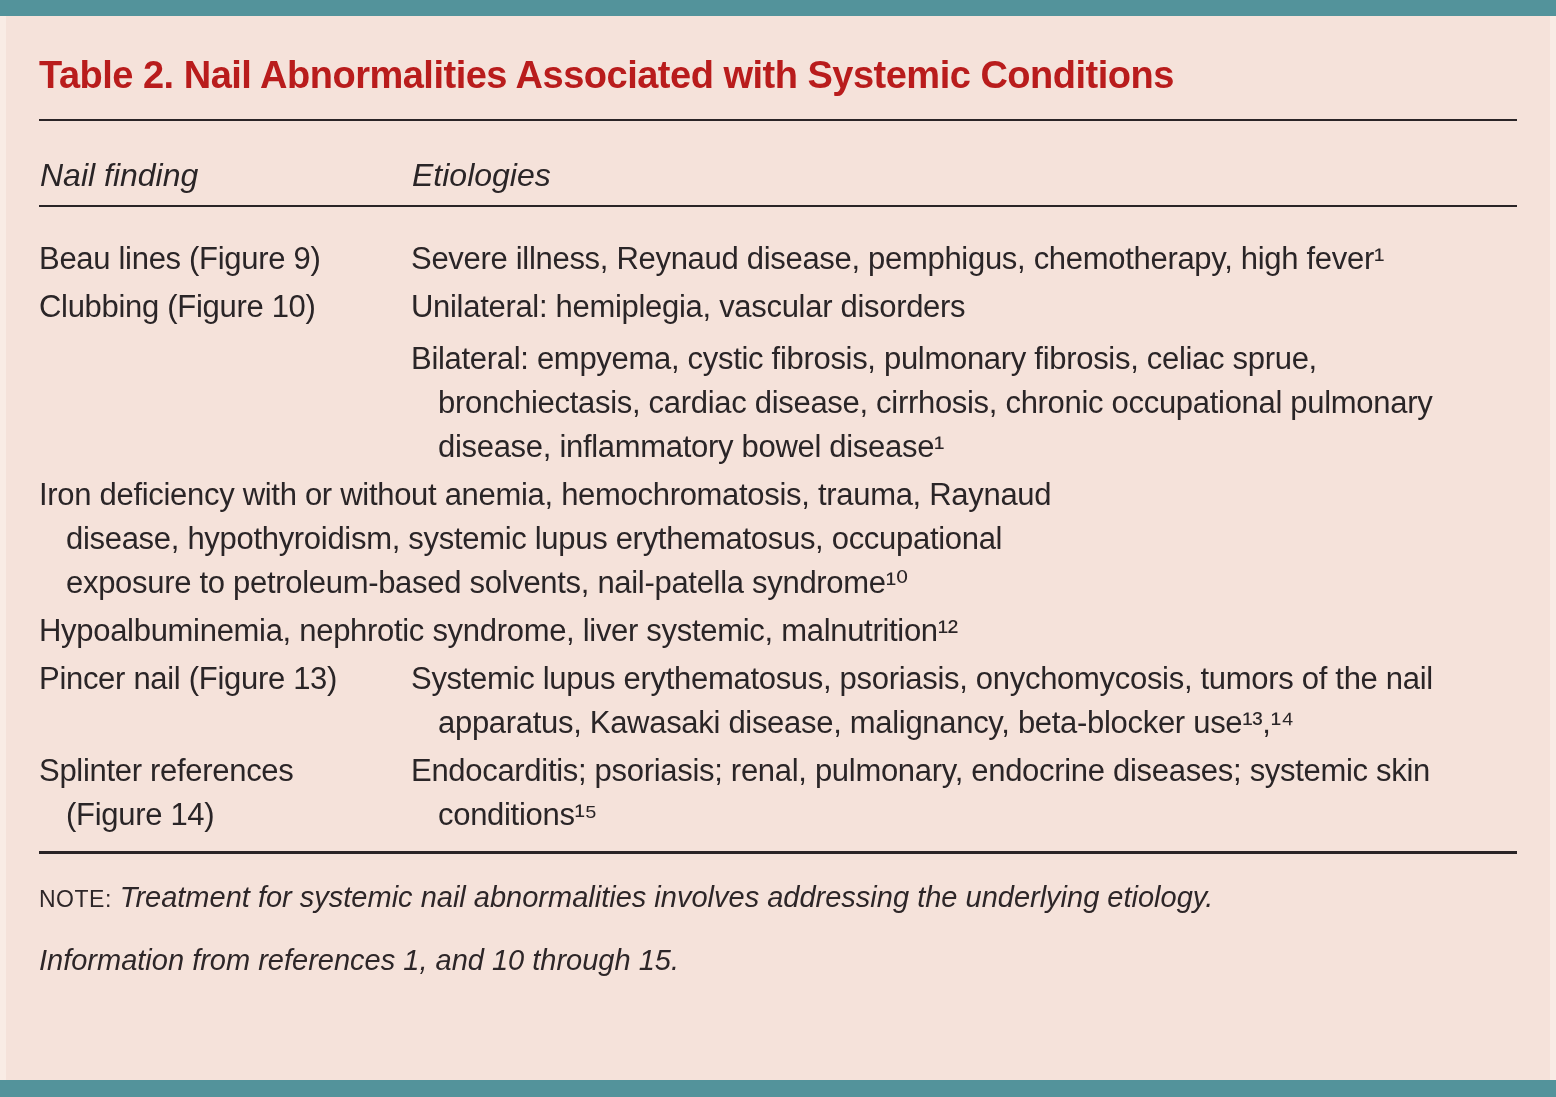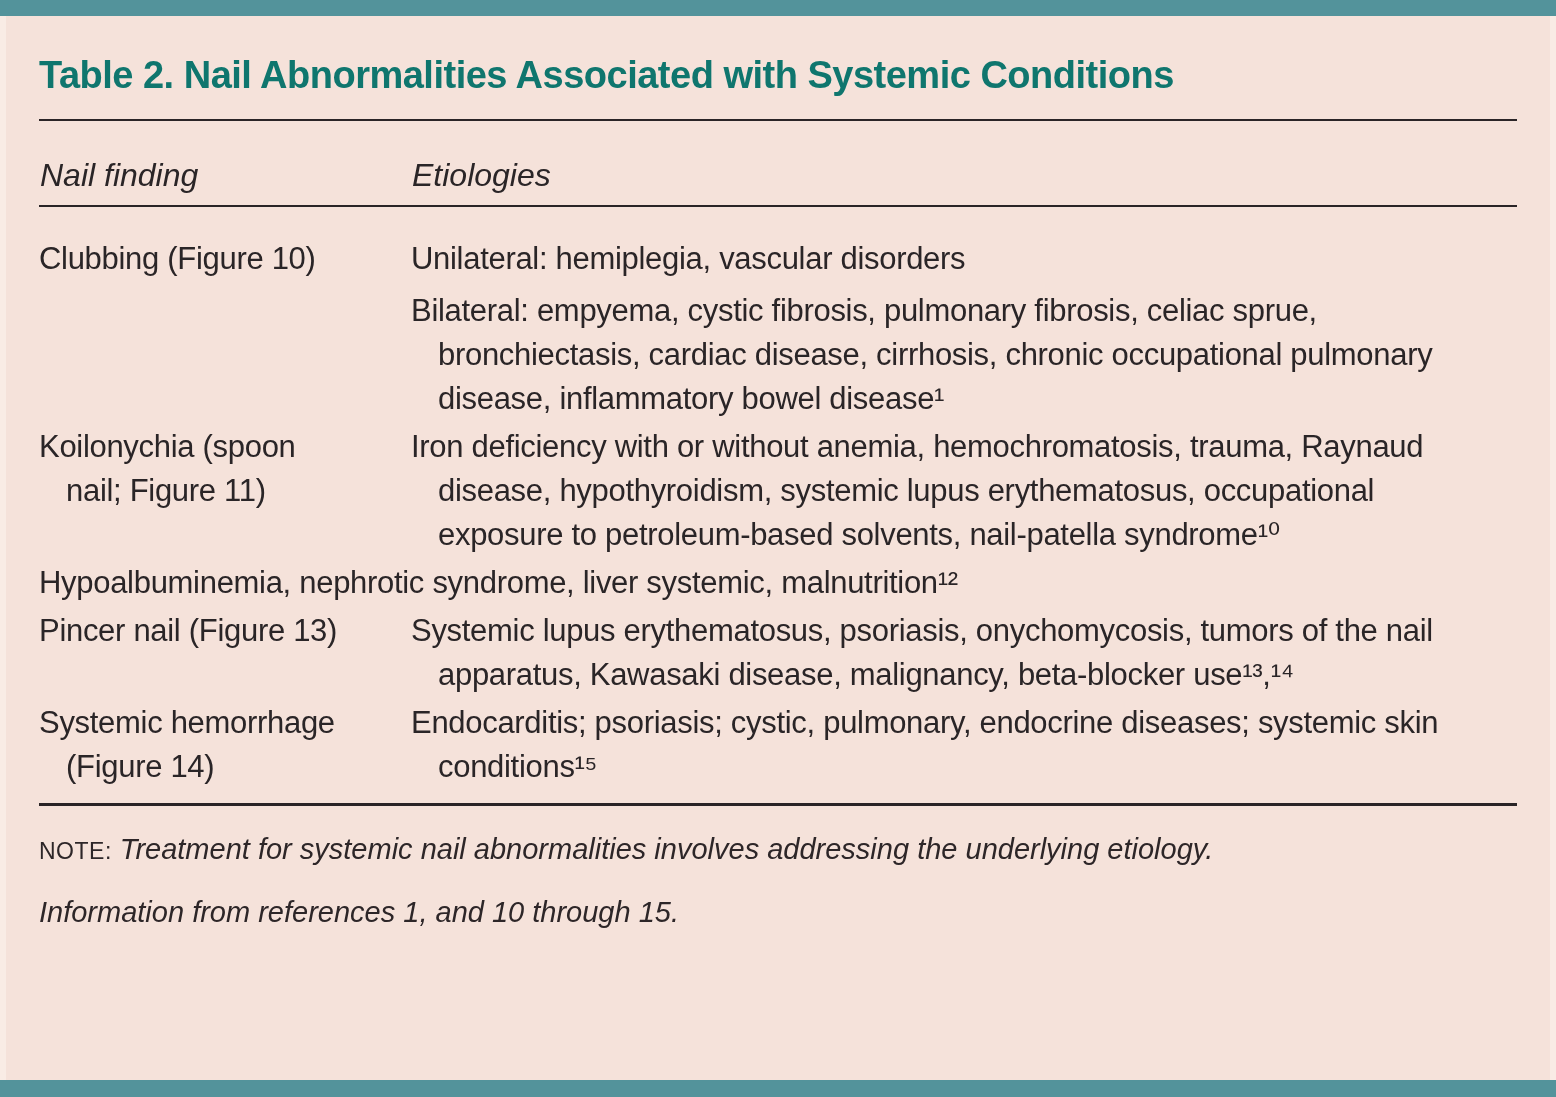--- a/index.html
+++ b/index.html
@@ -26,21 +26,21 @@
   .content{
     position:absolute;top:16px;left:0;right:0;
     padding:0 39px;
   }
   .table-title{
     margin:37px 0 0 0;
     font-size:38px;
     font-weight:bold;
     letter-spacing:-0.5px;
     line-height:44px;
-    color:#0f766e;
+    color:#b91c1c;
   }
   .rule{
     height:2px;background:#2a2426;border:none;margin:0;
   }
   .rule.head-rule{margin-top:22px;}
   .rule.bottom-rule{height:3px;margin-top:14px;}
   .grid-row{
     display:grid;
     grid-template-columns:372px 1fr;
   }
@@ -96,42 +96,48 @@
 
     <div class="grid-row thead">
       <div class="cell">Nail finding</div>
       <div class="cell">Etiologies</div>
     </div>
 
     <div class="rule"></div>
 
     <div class="tbody">
 
+      <div class="grid-row trow">
+        <div class="cell">
+          <span class="line">Beau lines (Figure 9)</span>
+        </div>
+        <div class="cell">
+          <div class="para">
+            <span class="line">Severe illness, Reynaud disease, pemphigus, chemotherapy, high fever¹</span>
+          </div>
+        </div>
+      </div>
 
       <div class="grid-row trow">
         <div class="cell">
           <span class="line">Clubbing (Figure 10)</span>
         </div>
         <div class="cell">
           <div class="para">
             <span class="line">Unilateral: hemiplegia, vascular disorders</span>
           </div>
           <div class="para">
             <span class="line">Bilateral: empyema, cystic fibrosis, pulmonary fibrosis, celiac sprue,</span>
             <span class="line cont">bronchiectasis, cardiac disease, cirrhosis, chronic occupational pulmonary</span>
             <span class="line cont">disease, inflammatory bowel disease¹</span>
           </div>
         </div>
       </div>
 
       <div class="grid-row trow">
-        <div class="cell">
-          <span class="line">Koilonychia (spoon</span>
-          <span class="line cont">nail; Figure 11)</span>
-        </div>
         <div class="cell">
           <div class="para">
             <span class="line">Iron deficiency with or without anemia, hemochromatosis, trauma, Raynaud</span>
             <span class="line cont">disease, hypothyroidism, systemic lupus erythematosus, occupational</span>
             <span class="line cont">exposure to petroleum-based solvents, nail-patella syndrome¹⁰</span>
           </div>
         </div>
       </div>
 
 
@@ -150,26 +156,26 @@
         <div class="cell">
           <div class="para">
             <span class="line">Systemic lupus erythematosus, psoriasis, onychomycosis, tumors of the nail</span>
             <span class="line cont">apparatus, Kawasaki disease, malignancy, beta-blocker use¹³,¹⁴</span>
           </div>
         </div>
       </div>
 
       <div class="grid-row trow">
         <div class="cell">
-          <span class="line">Systemic hemorrhage</span>
+          <span class="line">Splinter references</span>
           <span class="line cont">(Figure 14)</span>
         </div>
         <div class="cell">
           <div class="para">
-            <span class="line">Endocarditis; psoriasis; cystic, pulmonary, endocrine diseases; systemic skin</span>
+            <span class="line">Endocarditis; psoriasis; renal, pulmonary, endocrine diseases; systemic skin</span>
             <span class="line cont">conditions¹⁵</span>
           </div>
         </div>
       </div>
 
     </div>
 
     <div class="rule bottom-rule"></div>
 
     <div class="notes">

